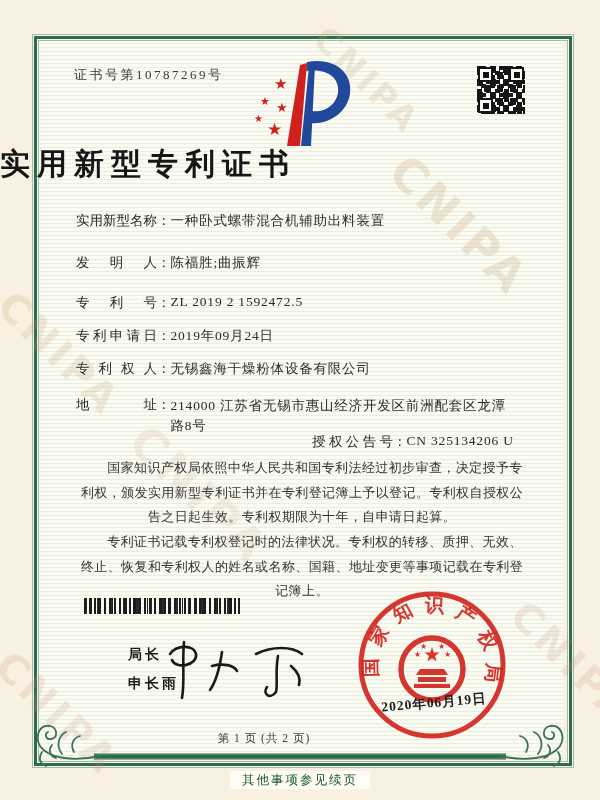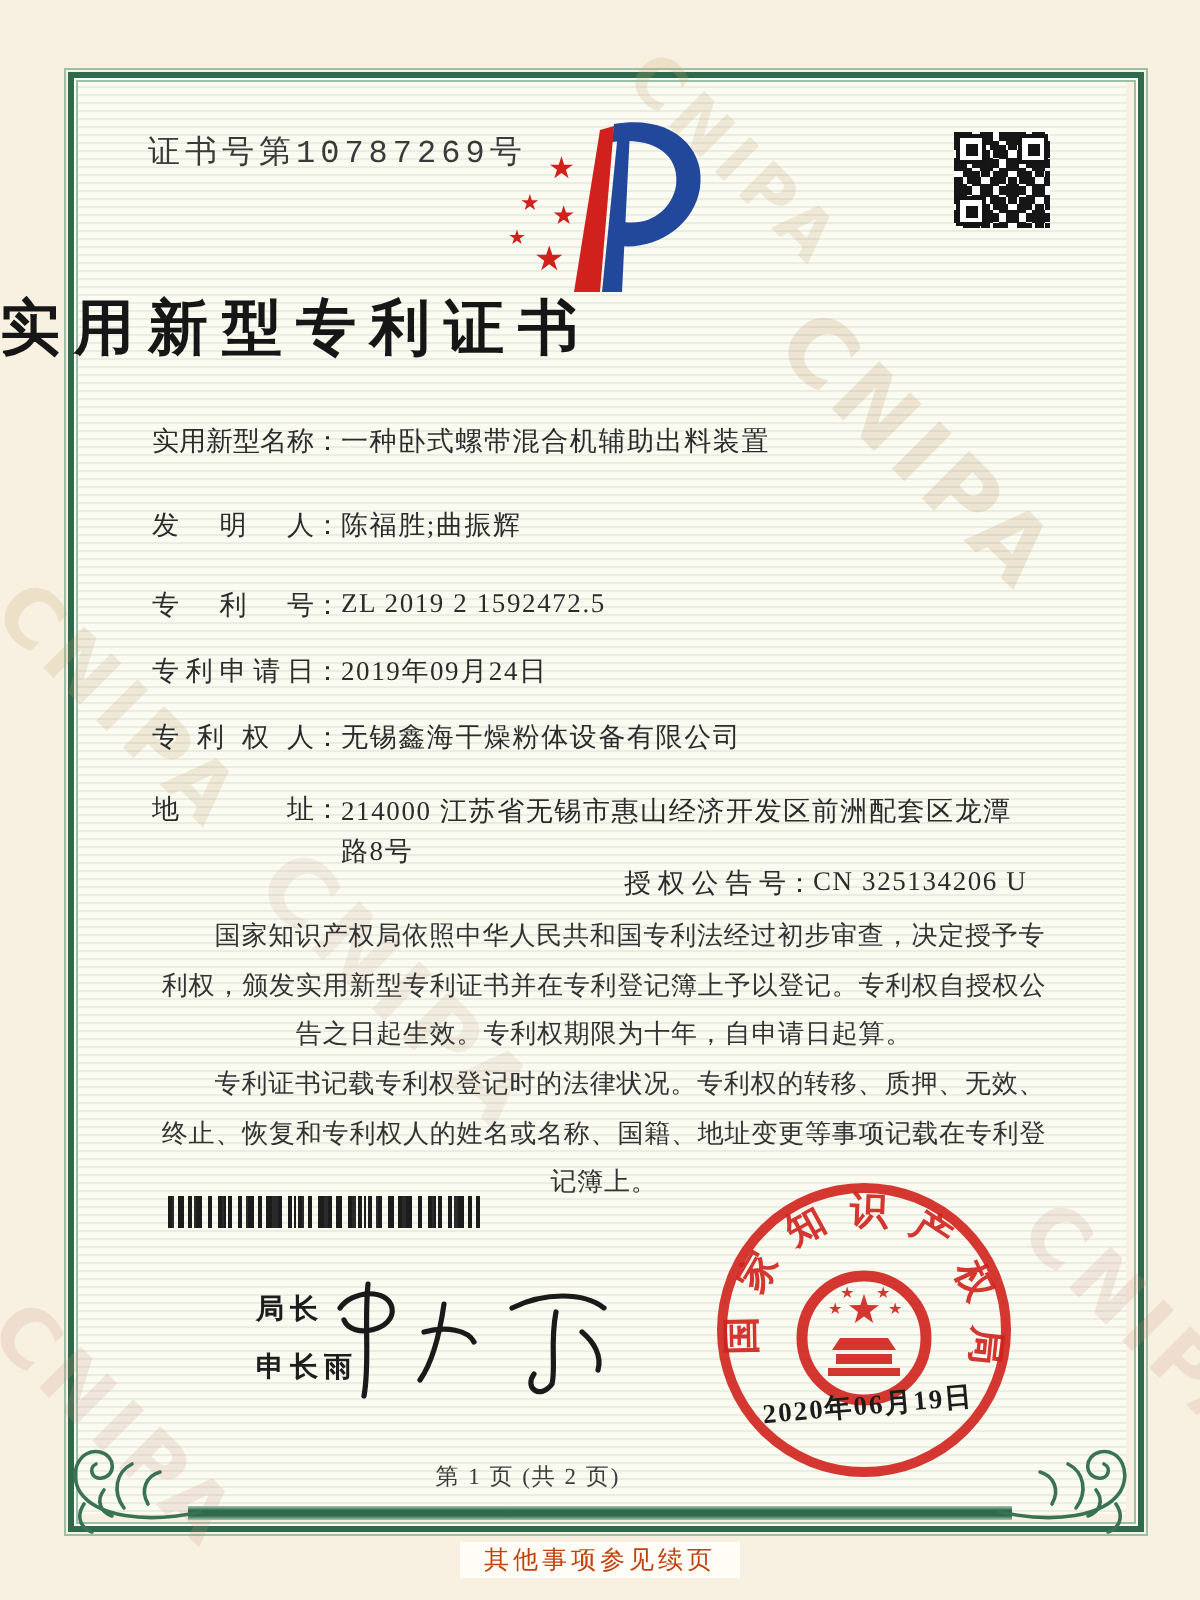--- a/index.html
+++ b/index.html
@@ -22,21 +22,21 @@
     outline:1px solid #9dbfa8;outline-offset:1px;
     box-shadow:inset 0 0 0 1px #fdfdf6, inset 0 0 0 2px #9dbfa8;
     z-index:2;pointer-events:none;
   }
   .wm{
     position:absolute;z-index:2;pointer-events:none;
     font-family:"DejaVu Sans",sans-serif;font-weight:700;letter-spacing:4px;
     color:rgba(196,164,118,.22);transform:rotate(45deg);
   }
   .abs{position:absolute;z-index:3;}
-  .cert-no{left:74px;top:66px;font-size:16px;letter-spacing:2.5px;color:#3a3a3a;font-family:Liberation Mono, monospace;}
+  .cert-no{left:74px;top:66px;font-size:13px;letter-spacing:2.5px;color:#3a3a3a;}
   .title{left:0;top:144px;width:600px;text-align:left;font-size:30px;font-weight:700;
          letter-spacing:7px;color:#161616;}
   .row{left:76px;font-size:13.5px;font-weight:400;white-space:nowrap;color:#2b2b2b;}
   .flabel{display:inline-block;width:81px;text-align:justify;text-align-last:justify;vertical-align:top;}
   .colon{display:inline-block;vertical-align:top;}
   .fvalue{letter-spacing:.8px;}
   .fvalue.wrap{display:inline-block;white-space:normal;width:346px;line-height:1.5;vertical-align:top;}
   .group2{position:absolute;left:236px;top:0;white-space:nowrap;}
   .paras{left:76px;top:456px;width:452px;font-size:13px;line-height:1.9;color:#333;z-index:3;}
   .paras p{margin:0;text-indent:2em;letter-spacing:.4px;text-align:center;}
@@ -52,21 +52,21 @@
   .sig-svg{left:160px;top:628px;z-index:3;}
   .seal-svg{left:352px;top:585px;z-index:4;}
   .seal-date{left:356px;top:694px;width:156px;text-align:center;font-size:13.5px;
              letter-spacing:1px;color:#1c1c1c;transform:rotate(-5deg);z-index:5;font-weight:600;}
   .pageno{left:0;top:731px;width:528px;text-align:center;font-size:11.5px;letter-spacing:1px;color:#3c3c3c;}
   .band{left:94px;top:753px;width:412px;height:7px;z-index:3;
         background:linear-gradient(180deg,#a8c8b2,#2e6a4b 30%,#2e6a4b 70%,#a8c8b2);}
   .flourish{z-index:4;}
   .flourish.right{transform:scaleX(-1);}
   .cont-note{left:0;top:772px;width:600px;text-align:center;font-size:12.5px;letter-spacing:2px;
-             color:#c2410c;z-index:3;}
+             color:#14532d;z-index:3;}
   .cont-note span{background:#fffdf6;padding:2px 12px;}
   .qr{
     left:477px;top:66px;width:48px;height:48px;z-index:3;
     background:
       repeating-conic-gradient(#161616 0% 25%, rgba(0,0,0,0) 25% 50%) 0 0/9px 9px,
       repeating-conic-gradient(rgba(0,0,0,0) 0% 25%, #161616 25% 50%) 0 0/13px 13px,
       #fdfdfd;
   }
   .qr .finder{position:absolute;width:11px;height:11px;border:2.5px solid #141414;background:#fff;}
   .qr .finder::after{content:"";position:absolute;left:2.5px;top:2.5px;width:6px;height:6px;background:#141414;}

